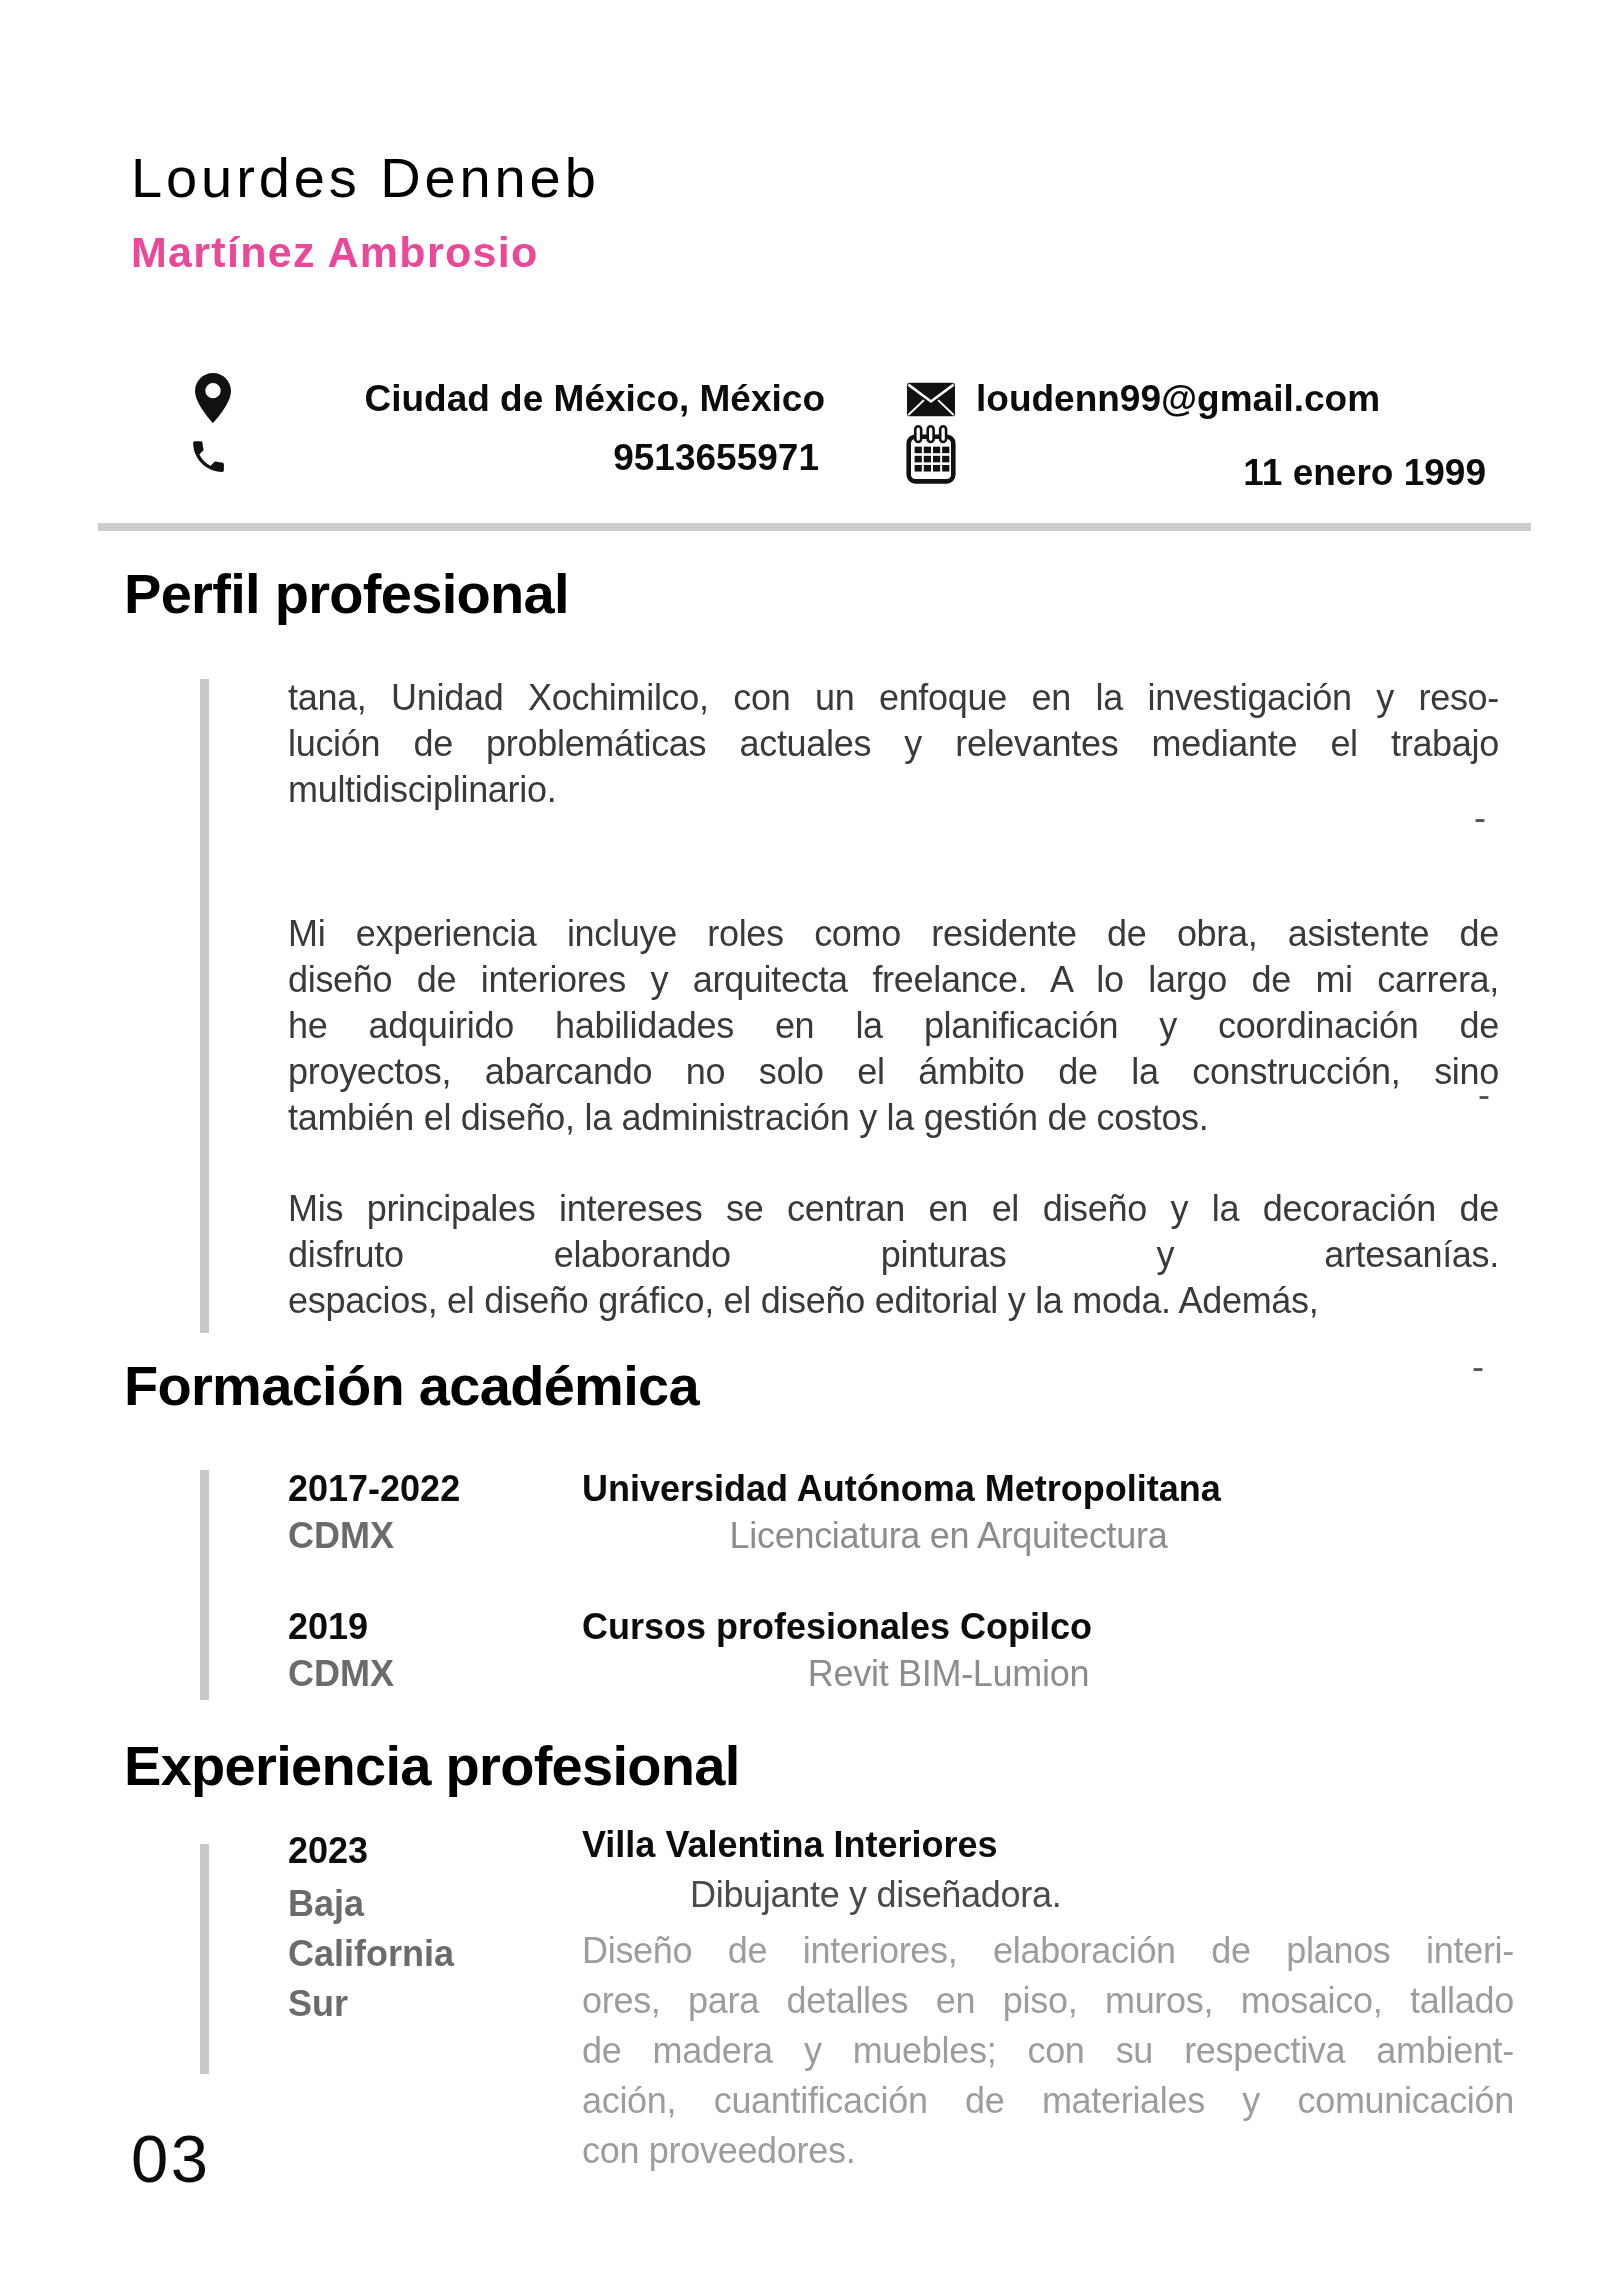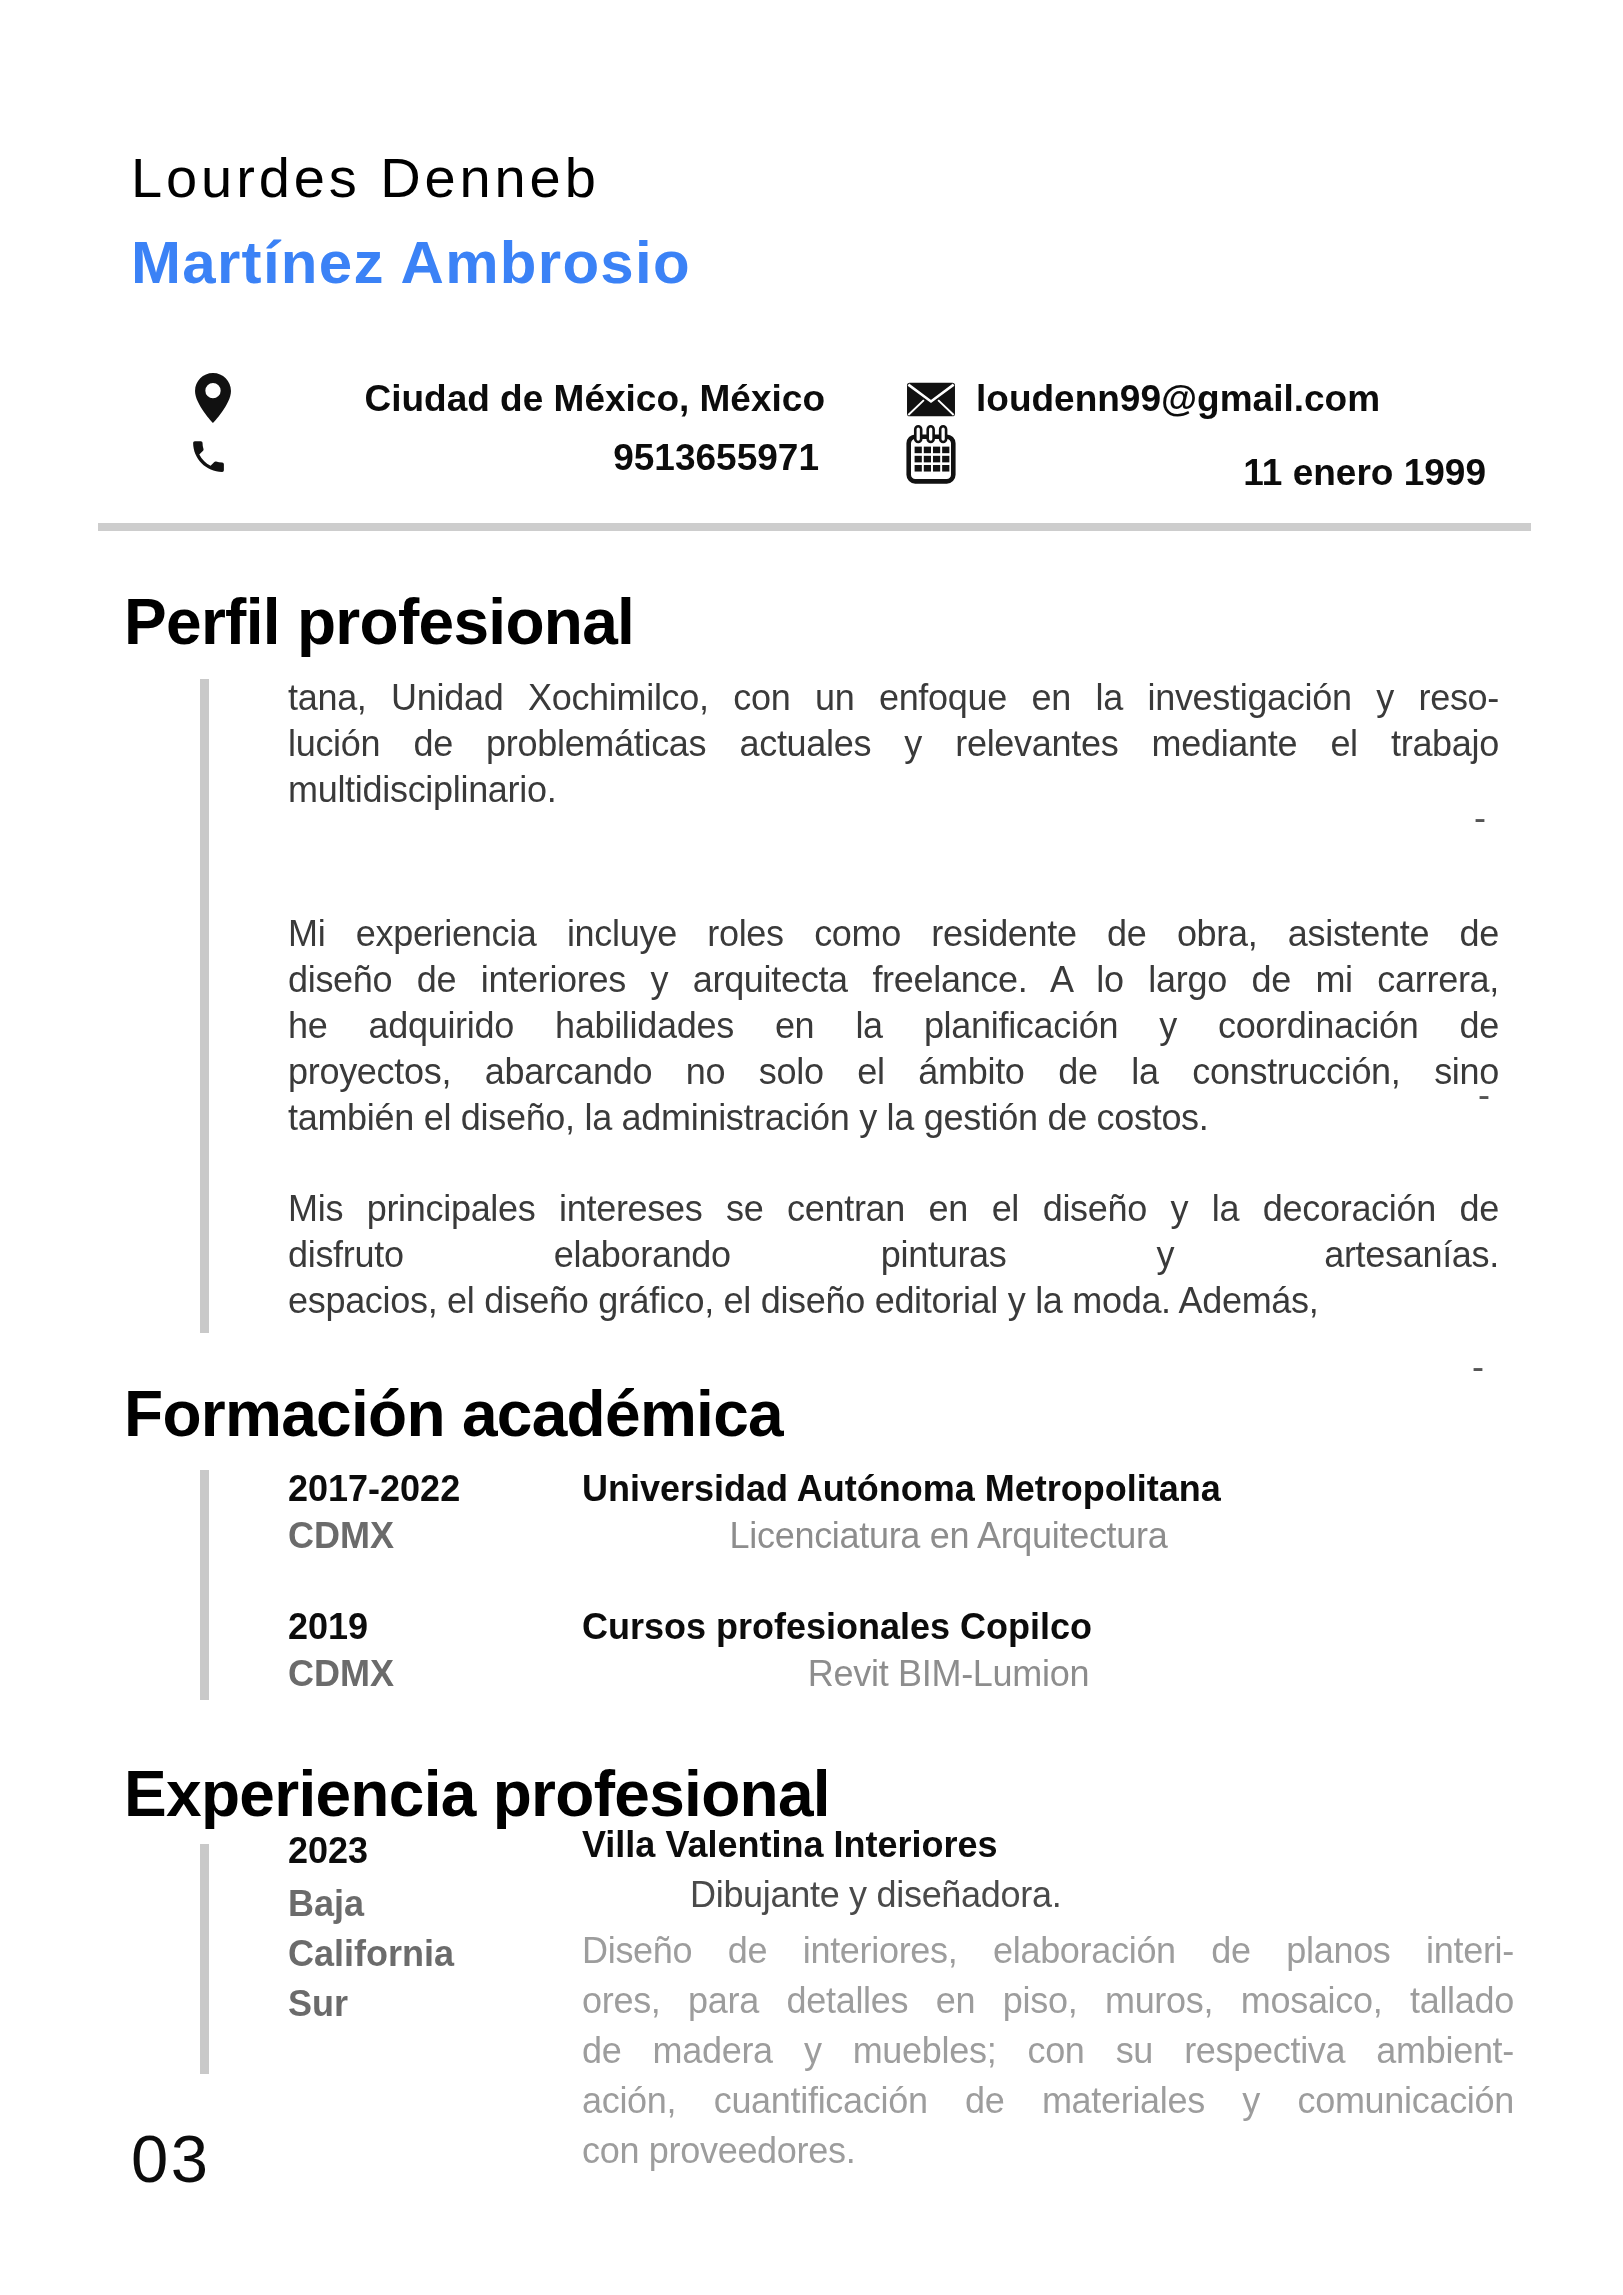--- a/index.html
+++ b/index.html
@@ -12,40 +12,40 @@
     font-family:"Liberation Sans", sans-serif;
     color:#000;
   }
   
   .name-line1{
     position:absolute;left:131px;top:145px;
     font-size:56px;font-weight:400;letter-spacing:3.9px;color:#000;white-space:nowrap;
   }
   .name-line2{
     position:absolute;left:131px;top:228px;
-    font-size:60px;font-weight:800;letter-spacing:1.3px;color:#3b82f6;white-space:nowrap;
+    font-size:43px;font-weight:800;letter-spacing:1.3px;color:#ec4899;white-space:nowrap;
   }
   
   .contact-text{font-size:37px;font-weight:600;color:#0c0c0c;white-space:nowrap;position:absolute;}
   .loc-text{left:254px;top:378px;width:571px;text-align:right;}
   .phone-text{left:254px;top:437px;width:565px;text-align:right;}
   .email-text{left:976px;top:378px;width:510px;text-align:left;}
   .date-text{left:976px;top:452px;width:510px;text-align:right;}
   .icon{position:absolute;}
   .icon svg{display:block;width:100%;height:100%;}
   .pin-icon{left:194px;top:373px;width:38px;height:50px;}
   .phone-icon{left:188px;top:436px;width:41px;height:41px;}
   .mail-icon{left:906px;top:382px;width:50px;height:35px;}
   .cal-icon{left:906px;top:425px;width:50px;height:59px;}
   
   .divider{position:absolute;left:98px;top:523px;width:1433px;height:7.9px;background:#cdcdcd;}
   
   .section-title{
     position:absolute;left:124px;
-    font-size:64px;font-weight:800;letter-spacing:-0.7px;color:#000;white-space:nowrap;margin-top:24px;
+    font-size:56px;font-weight:800;letter-spacing:-0.7px;color:#000;white-space:nowrap;
   }
   .t-profile{top:561px;}
   .t-education{top:1353px;}
   .t-experience{top:1733px;}
   
   .vbar{position:absolute;left:200px;width:8.5px;background:#c9c9c9;}
   .vbar-profile{top:679px;height:654px;}
   .vbar-education{top:1470px;height:230px;}
   .vbar-experience{top:1844px;height:230px;}
   

